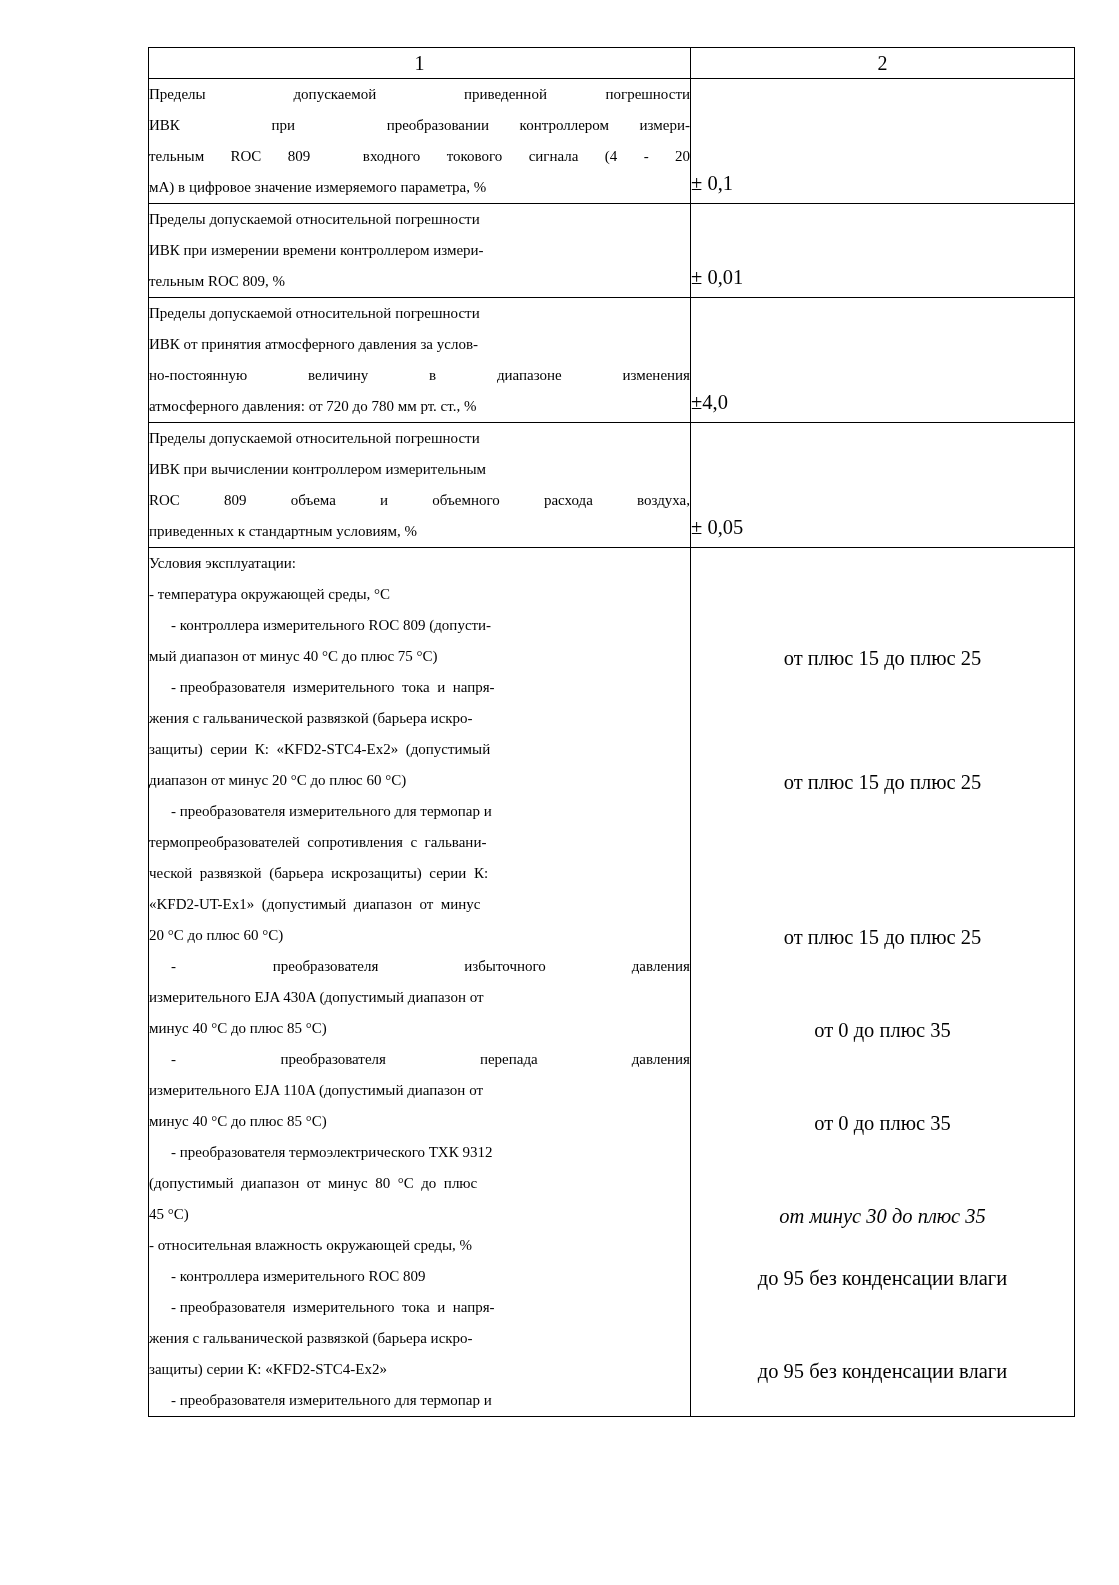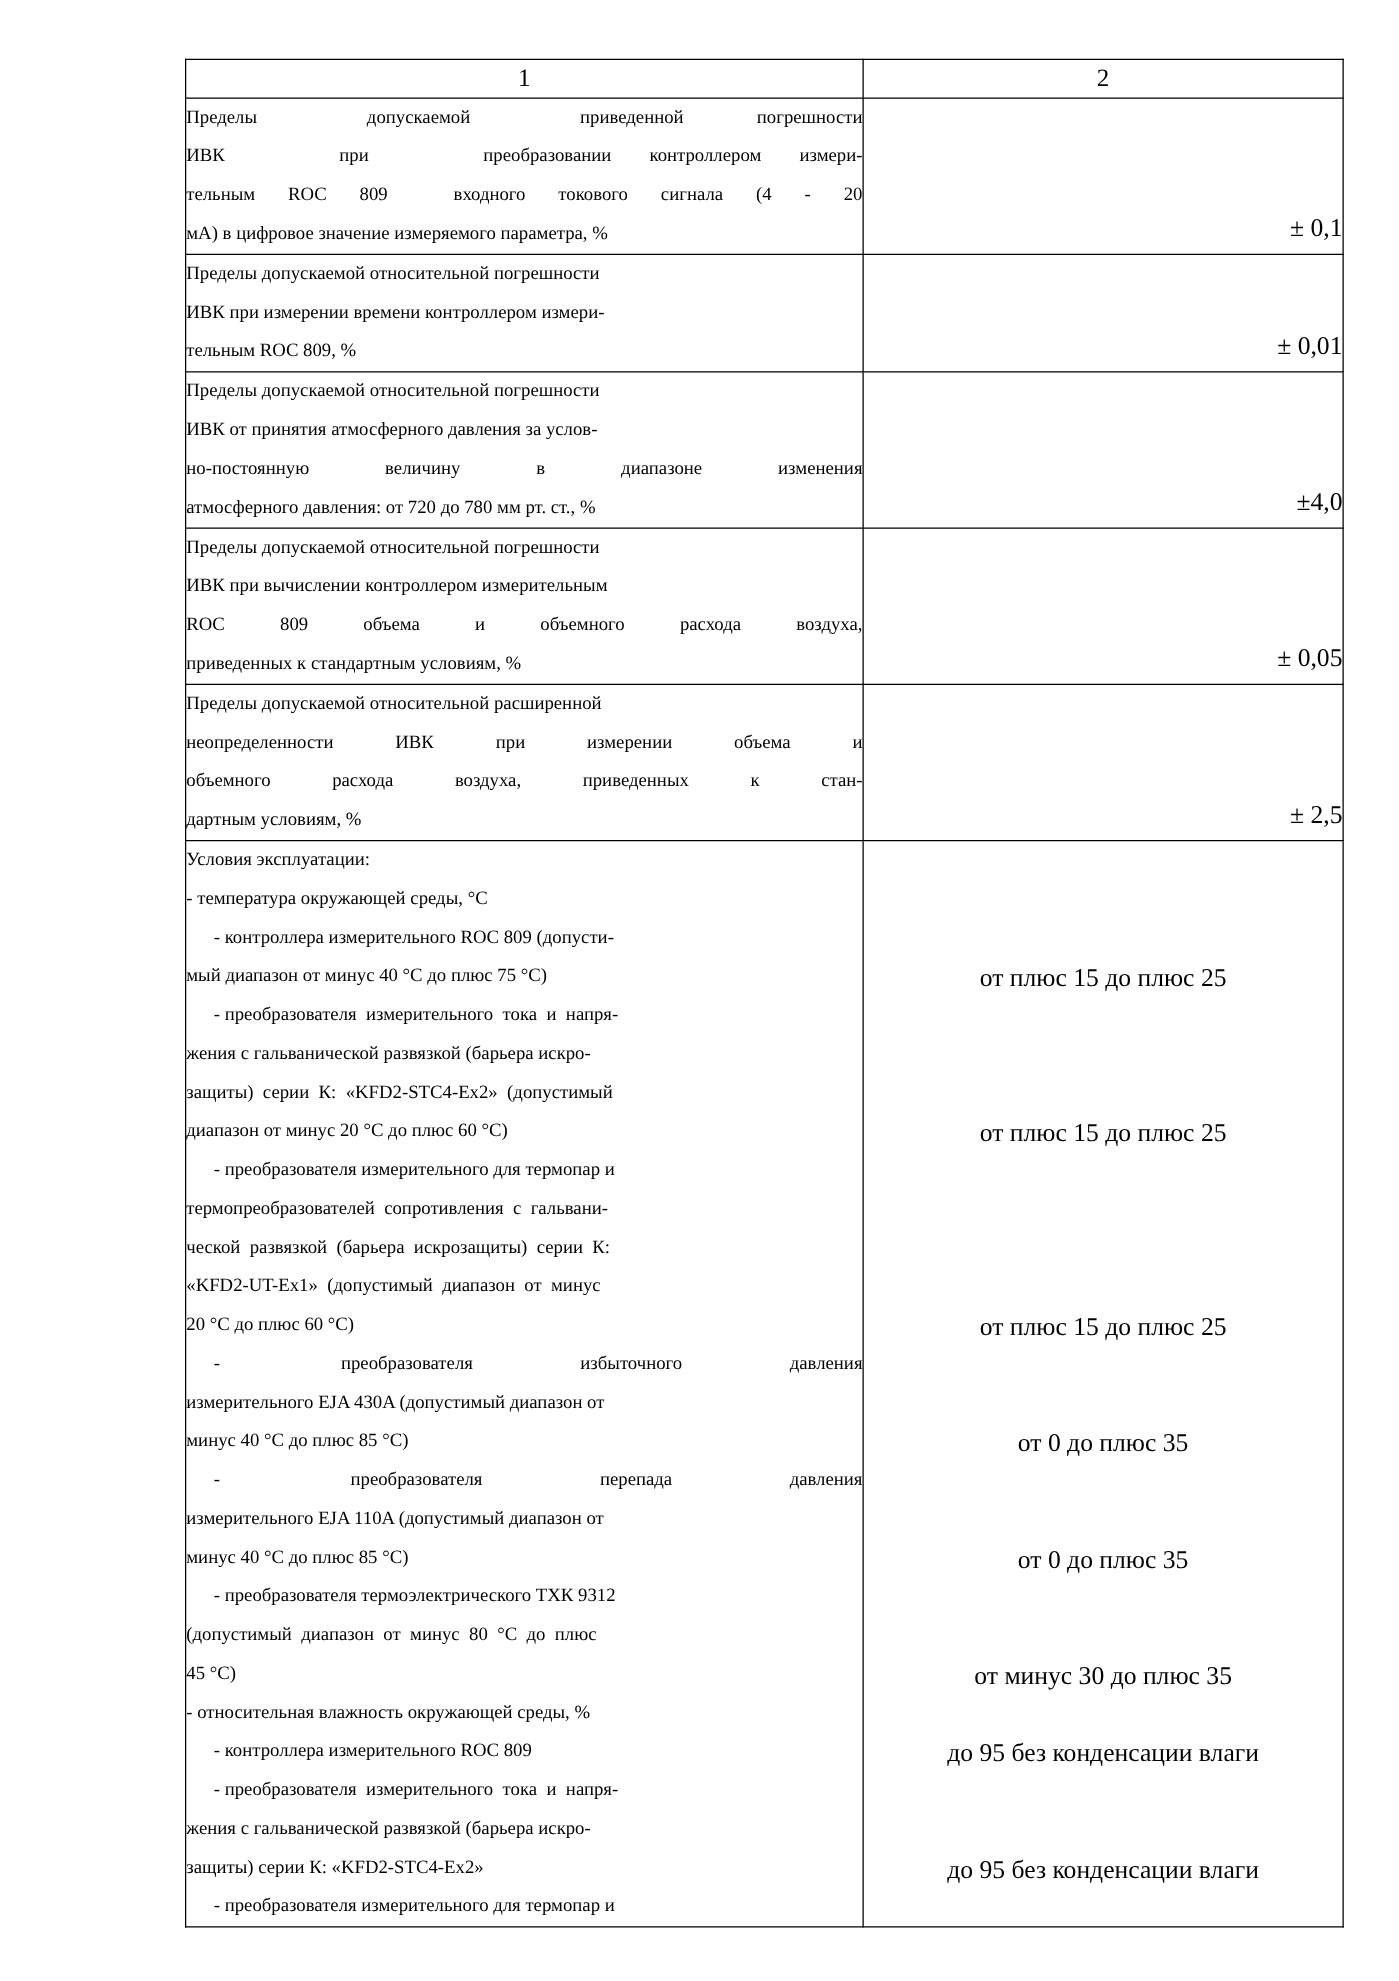--- a/index.html
+++ b/index.html
@@ -80,21 +80,21 @@
     text-align: center;
     font-size: 20.5px;
     line-height: 31px;
     padding: 2px 6px 4px 6px;
   }
   .val .v-bottom {
     position: absolute;
     left: 0;
     right: 0;
     bottom: 4px;
-    text-align: right;
+    text-align: left;
     margin-top: 20px;
   }
   
   .val.stacked { padding: 0; }
   .val.stacked .v-at {
     position: absolute;
     left: 0;
     right: 0;
     line-height: 31px;
   }
@@ -153,31 +153,20 @@
         </tr>
         <tr>
           <td class="desc">
             <p class="">Пределы допускаемой относительной погрешности</p>
             <p class="">ИВК при вычислении контроллером измерительным</p>
             <p class="jline">ROC  809  объема  и  объемного  расхода  воздуха,</p>
             <p class="">приведенных к стандартным условиям, %</p>
           </td>
           <td class="val">
             <span class="v-bottom">± 0,05</span>
-          </td>
-        </tr>
-        <tr>
-          <td class="desc">
-            <p class="">Пределы допускаемой относительной расширенной</p>
-            <p class="jline">неопределенности  ИВК  при  измерении  объема  и</p>
-            <p class="jline">объемного  расхода  воздуха,  приведенных  к  стан-</p>
-            <p class="">дартным условиям, %</p>
-          </td>
-          <td class="val">
-            <span class="v-bottom">± 2,5</span>
           </td>
         </tr>
         <tr>
           <td class="desc">
             <p class="">Условия эксплуатации:</p>
             <p class="">- температура окружающей среды, °С</p>
             <p class="indent">- контроллера измерительного ROC 809 (допусти-</p>
             <p class="">мый диапазон от минус 40 °С до плюс 75 °С)</p>
             <p class="indent">- преобразователя  измерительного  тока  и  напря-</p>
             <p class="">жения с гальванической развязкой (барьера искро-</p>
@@ -203,21 +192,21 @@
             <p class="">жения с гальванической развязкой (барьера искро-</p>
             <p class="">защиты) серии К: «KFD2-STC4-Ex2»</p>
             <p class="indent">- преобразователя измерительного для термопар и</p>
           </td>
           <td class="val stacked">
             <div class="v-at" style="top: 95px;">от плюс 15 до плюс 25</div>
             <div class="v-at" style="top: 219px;">от плюс 15 до плюс 25</div>
             <div class="v-at" style="top: 374px;">от плюс 15 до плюс 25</div>
             <div class="v-at" style="top: 467px;">от 0 до плюс 35</div>
             <div class="v-at" style="top: 560px;">от 0 до плюс 35</div>
-            <div class="v-at" style="top: 653px;">от минус 30 до плюс 35</div>
+            <div class="v-at" style="top: 653px; font-style: italic;">от минус 30 до плюс 35</div>
             <div class="v-at" style="top: 715px;">до 95 без конденсации влаги</div>
             <div class="v-at" style="top: 808px;">до 95 без конденсации влаги</div>
           </td>
         </tr>
       </tbody>
   </table>
 
 </div>
 
 </body></html>

